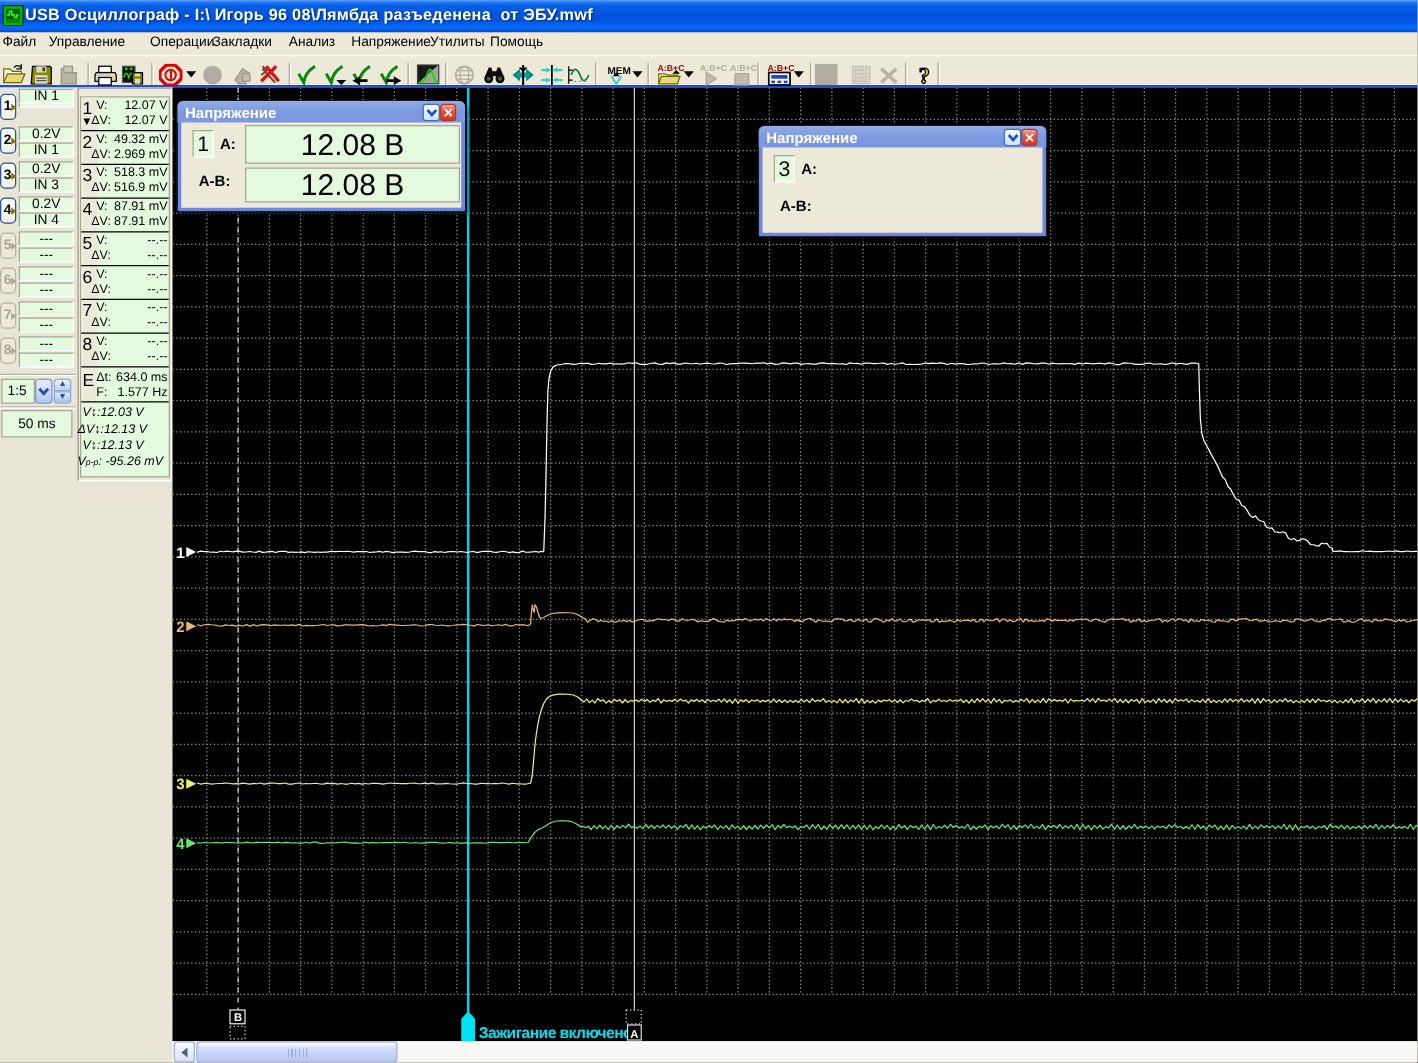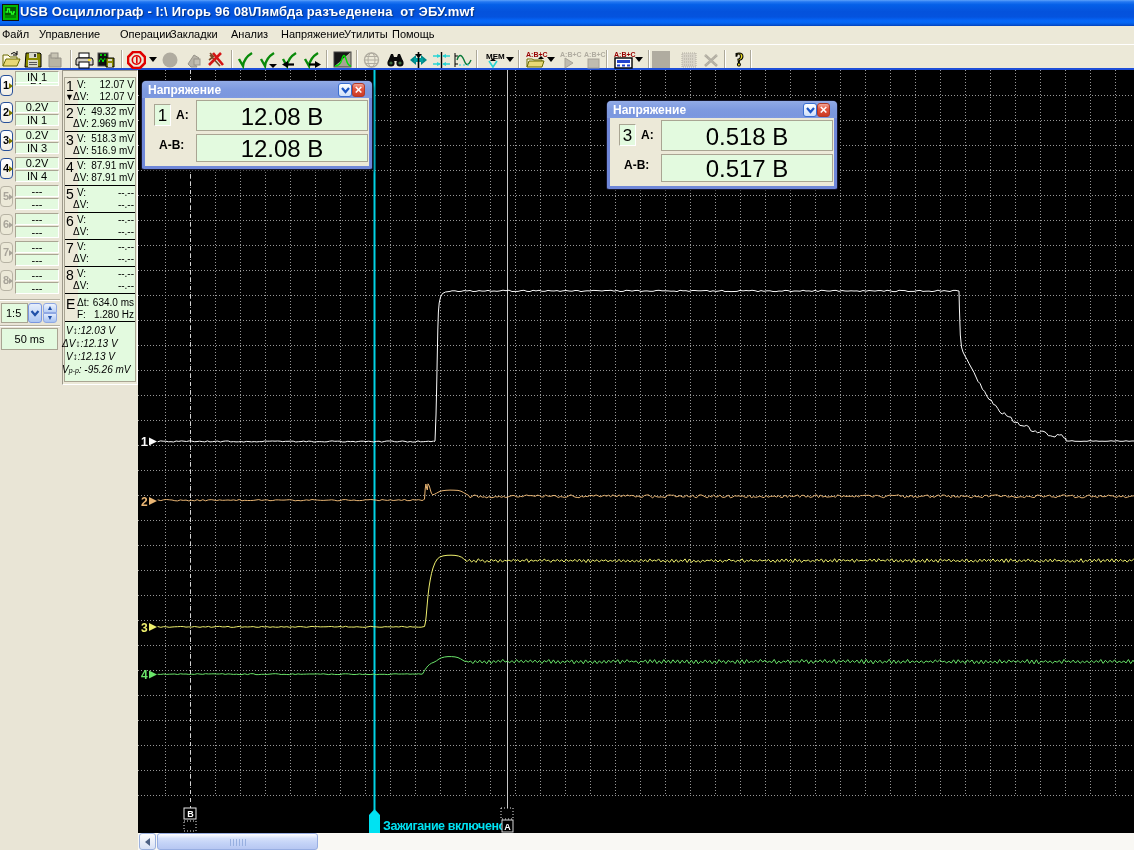--- a/index.html
+++ b/index.html
@@ -377,21 +377,21 @@
   </div>
 <div class="msep abs" style="top:266px"></div>
 <div class="msep abs" style="top:293px"></div>
 <div class="mnum abs" style="top:296px">E</div>
 <div class="mrow abs" style="left:77px;width:57px;top:297px">
     <span>Δt:</span>
     <span>634.0 ms</span>
   </div>
 <div class="mrow abs" style="left:77px;width:57px;top:309px">
     <span>F:</span>
-    <span>1.280 Hz</span>
+    <span>1.577 Hz</span>
   </div>
 <div class="msep abs" style="top:321px"></div>
 <div class="vrow abs" style="top:325px;left:66px">V↕:12.03 V</div>
 <div class="vrow abs" style="top:338px;left:62px">ΔV↕:12.13 V</div>
 <div class="vrow abs" style="top:351px;left:66px">V↕:12.13 V</div>
 <div class="vrow abs" style="top:364px;left:62px">V<span style="font-size:7px">p-p</span>: -95.26 mV</div>
 <div id="plot" class="abs">
     <svg width="996" height="763" viewBox="0 0 996 763" style="position:absolute;left:0;top:0">
 <g stroke="#969696" stroke-width="1" stroke-dasharray="1 2">
 <line x1="27.5" y1="0" x2="27.5" y2="726"></line>
@@ -514,15 +514,13 @@
   <div class="tb">
       <div class="tt">Напряжение</div>
     <div class="bmin"><svg width="13" height="12" viewBox="0 0 13 12">
           <path d="M3 4 l3.5 4 3.5 -4" fill="none" stroke="#1b55c4" stroke-width="2.2"></path>
         </svg></div>
       <div class="bclose">×</div>
     </div>
   <div class="chbox">3</div>
   <div class="albl" style="left:31px;top:27px">А:</div>
   <div class="albl" style="left:14px;top:57px">А-В:</div>
-  <div class="fld" style="top:19px;height:31px;line-height:31px">0.518 В</div>
-  <div class="fld" style="top:53px;height:28px;line-height:27px">0.517 В</div>
 </div>
 
 </body></html>

